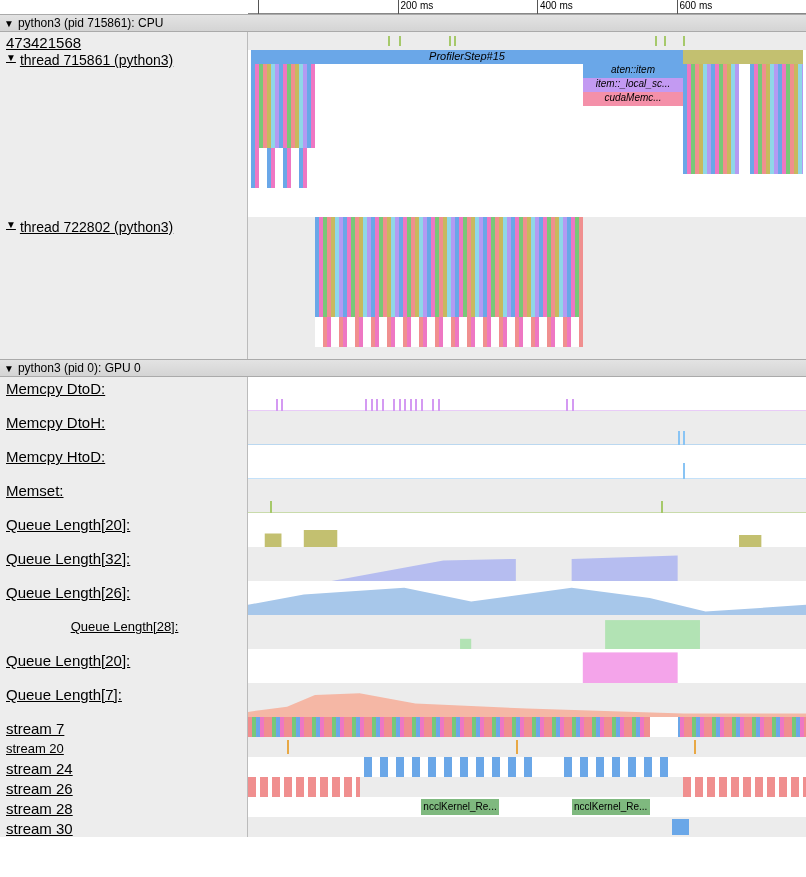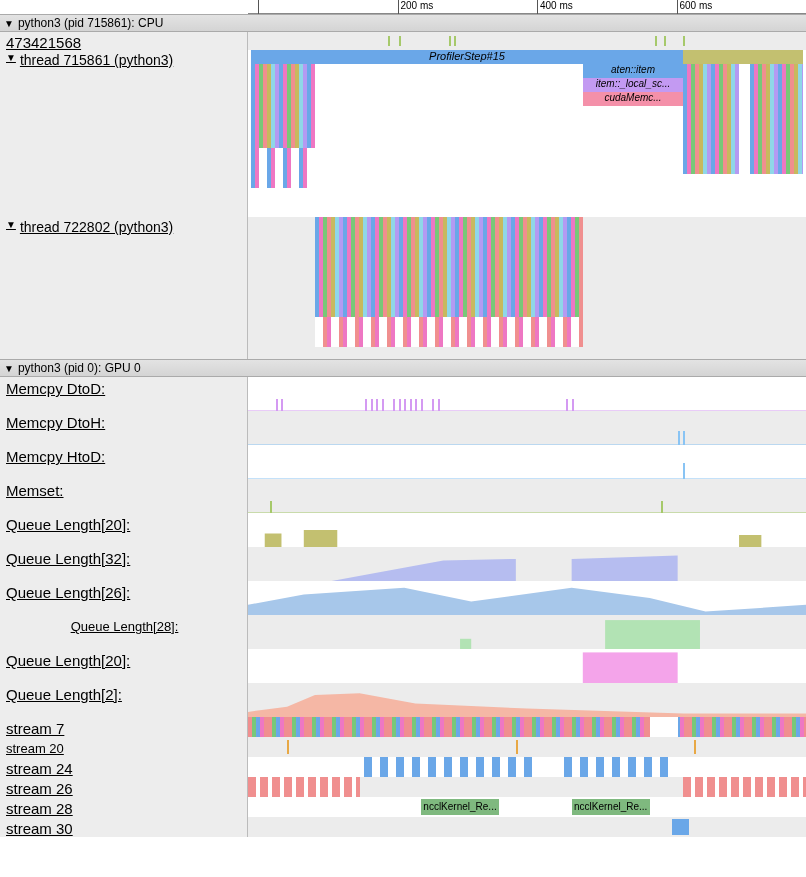--- a/index.html
+++ b/index.html
@@ -169,21 +169,21 @@
   <div class="left-col" id="gpu-left">
       <div class="label-row" style="height: 34px; line-height: 20px; font-size: 15px;">Memcpy DtoD:</div>
       <div class="label-row" style="height: 34px; line-height: 20px; font-size: 15px;">Memcpy DtoH:</div>
       <div class="label-row" style="height: 34px; line-height: 20px; font-size: 15px;">Memcpy HtoD:</div>
       <div class="label-row" style="height: 34px; line-height: 20px; font-size: 15px;">Memset:</div>
       <div class="label-row" style="height: 34px; line-height: 20px; font-size: 15px;">Queue Length[20]:</div>
       <div class="label-row" style="height: 34px; line-height: 20px; font-size: 15px;">Queue Length[32]:</div>
       <div class="label-row" style="height: 34px; line-height: 20px; font-size: 15px;">Queue Length[26]:</div>
       <div class="label-row" style="height: 34px; line-height: 20px; font-size: 13px; text-align: center;">Queue Length[28]:</div>
       <div class="label-row" style="height: 34px; line-height: 20px; font-size: 15px;">Queue Length[20]:</div>
-      <div class="label-row" style="height: 34px; line-height: 20px; font-size: 15px;">Queue Length[2]:</div>
+      <div class="label-row" style="height: 34px; line-height: 20px; font-size: 15px;">Queue Length[7]:</div>
       <div class="label-row" style="height: 20px; line-height: 20px; font-size: 15px;">stream 7</div>
       <div class="label-row" style="height: 20px; line-height: 20px; font-size: 13px;">stream 20</div>
       <div class="label-row" style="height: 20px; line-height: 20px; font-size: 15px;">stream 24</div>
       <div class="label-row" style="height: 20px; line-height: 20px; font-size: 15px;">stream 26</div>
       <div class="label-row" style="height: 20px; line-height: 20px; font-size: 15px;">stream 28</div>
       <div class="label-row" style="height: 20px; line-height: 20px; font-size: 15px;">stream 30</div>
     </div>
   <div class="right-col" id="gpu-right">
       <div style="position: relative; height: 34px;">
         <div style="position: absolute; left: 5%; width: 2px; bottom: 0px; height: 12px; background: rgb(212, 154, 242);"></div>

